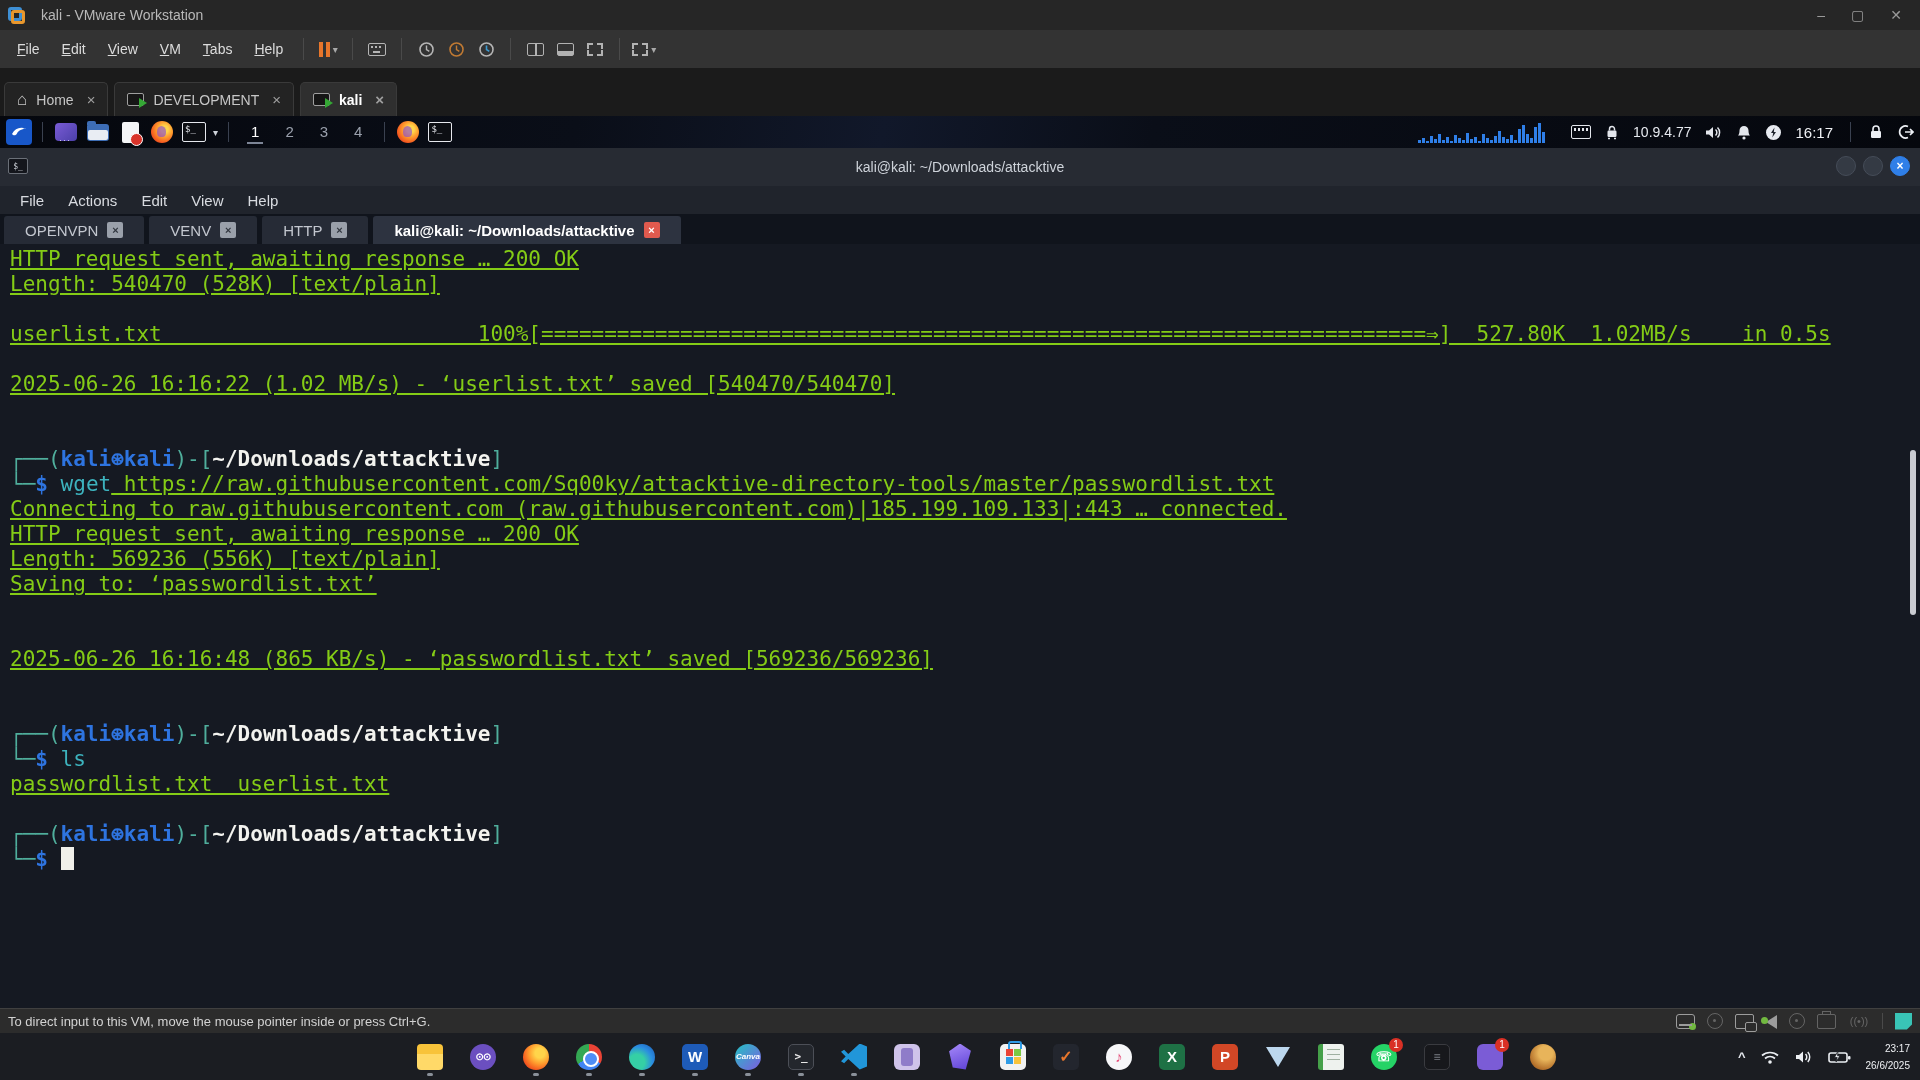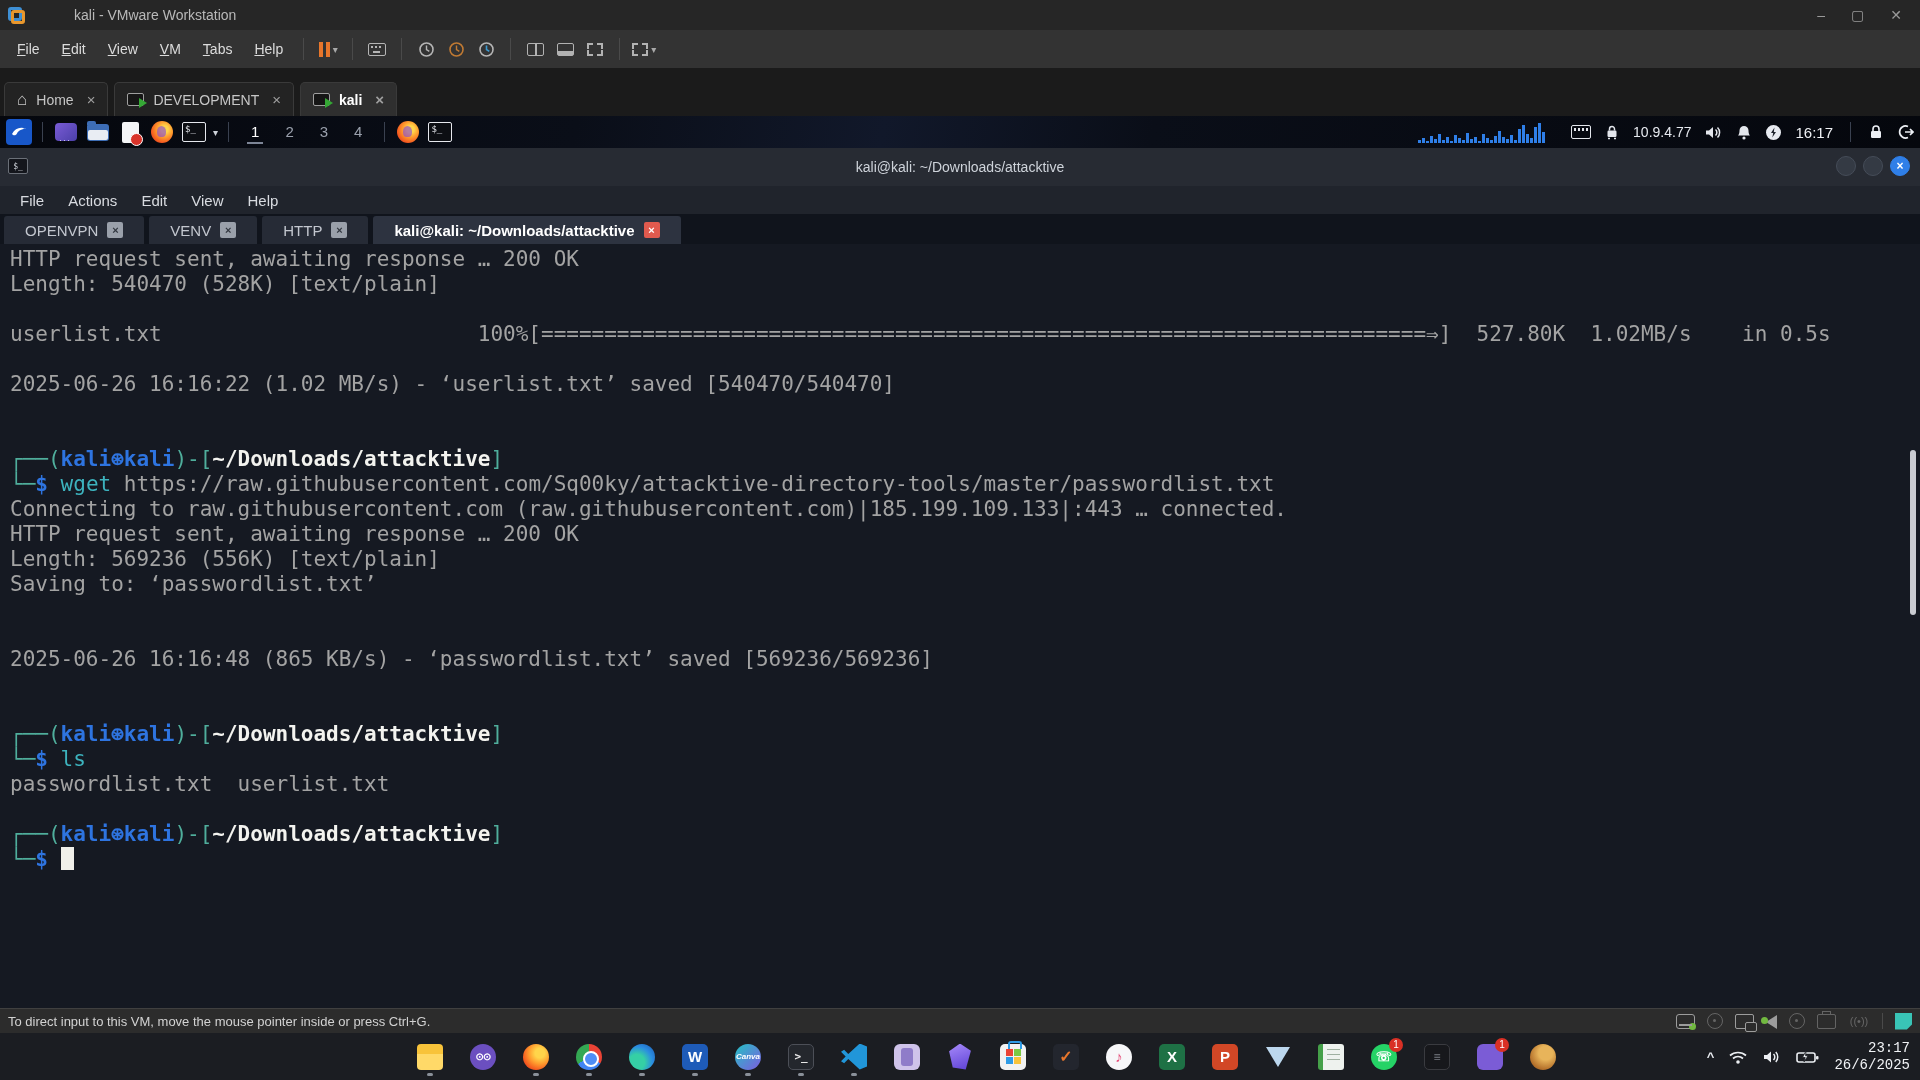--- a/index.html
+++ b/index.html
@@ -1,21 +1,21 @@
 <!DOCTYPE html>
 <html><head>
 <meta charset="utf-8">
 <style>
   * { margin:0; padding:0; box-sizing:border-box; }
   html,body { width:1920px; height:1080px; background:#000; overflow:hidden; }
   body { font-family:"Liberation Sans", sans-serif; }
   .screen { position:relative; width:1920px; height:1080px; background:#1a1a1a; display:flex; flex-direction:column; }
 
   
-  .vm-titlebar { height:30px; background:#262626; display:flex; align-items:center; padding:1px 8px; flex:0 0 auto;gap:33px; }
+  .vm-titlebar { height:30px; background:#262626; display:flex; align-items:center; padding:1px 8px; flex:0 0 auto; }
   .vm-logo { width:17px; height:17px; position:relative; margin-right:16px; }
   .vm-logo::before { content:""; position:absolute; inset:0 3px 3px 0; border:3px solid #3e8fd4; border-radius:3px; }
   .vm-logo::after { content:""; position:absolute; inset:3px 0 0 3px; border:3px solid #e8972d; border-radius:3px; }
   .vm-title { color:#b9b9b9; font-size:14px; }
   .vm-wincontrols { margin-left:auto; display:flex; gap:26px; color:#9a9a9a; font-size:14px; padding-right:10px; }
   .vm-wincontrols span { cursor:default; }
 
   
   .vm-menubar { height:38px; background:#333333; display:flex; align-items:center; padding:0 6px; flex:0 0 auto; }
   .vm-menu-item { display:inline-block; color:#dcdcdc; font-size:14px; padding:5px 11px; }
@@ -108,21 +108,21 @@
   .term-tabbar { height:30px; flex:0 0 auto; background:#10141c; display:flex; align-items:stretch; gap:5px; padding:2px 4px 0 4px; }
   .term-tab { display:flex; align-items:center; gap:9px; padding:0 21px; background:#262b36; border-radius:3px 3px 0 0;
     color:#c3c7cf; font-size:15px; }
   .term-tab.active { background:#2d3340; color:#ffffff; font-weight:bold; }
   .term-tab .tclose { width:16px; height:16px; border-radius:2px; background:#9aa0aa; color:#31363f; font-size:11px;
     font-weight:bold; display:flex; align-items:center; justify-content:center; }
   .term-tab.active .tclose { background:#e05a4e; color:#ffffff; }
 
   .term-body { flex:1 1 auto; background:#151922; padding:3px 0 0 10px; position:relative; overflow:hidden; }
   .tline { white-space:pre; font-family:"DejaVu Sans Mono",monospace; font-size:21px; line-height:25px; height:25px; }
-  .tx { color:#a3a3a3; }
+  .tx { color:#84cc16;text-decoration:underline; }
   .fr { color:#4fae9c; }
   .us { color:#2e74e0; font-weight:bold; }
   .pa { color:#f3f3ef; font-weight:bold; }
   .do { color:#2e74e0; font-weight:bold; }
   .cm { color:#3db3be; }
   .cursor-block { display:inline-block; width:13px; height:23px; background:#f0f0ea; vertical-align:-4px; }
   .term-scrollthumb { position:absolute; right:4px; top:206px; width:6px; height:165px; background:#c9ccd2; border-radius:3px; }
 
   
   .vm-statusbar { height:25px; flex:0 0 auto; background:#2c2c2c; border-top:1px solid #404040;
@@ -184,21 +184,21 @@
   .a-triangle i { width:0; height:0; border-left:12px solid transparent; border-right:12px solid transparent; border-top:20px solid #bcd7ee; }
   .a-notebook { background:#eef2ee; border-left:5px solid #45a049; border-radius:3px; position:relative; }
   .a-notebook::after { content:""; position:absolute; left:4px; top:5px; right:4px; height:14px;
     background:repeating-linear-gradient(#9fb0a0 0 1.5px,transparent 1.5px 5px); }
   .a-whatsapp { border-radius:50%; background:#25d366; font-size:13px; }
   .a-darkapp { background:#17181c; border:1px solid #3a3b40; border-radius:5px; color:#7a7d85; font-size:12px; }
   .a-violet { background:#7b5cd6; border-radius:6px; }
   .a-amber { border-radius:50%; background:radial-gradient(circle at 60% 35%, #e8b45a 0 30%, #b5722c 70%, #7a4a1c 100%); }
   .tb-tray { position:absolute; right:10px; display:flex; align-items:center; gap:14px; color:#eceff3; }
   .tray-chevron { font-size:13px; font-weight:bold; color:#e6e9ee; }
-  .tb-clock { text-align:right; font-size:14px; line-height:17px; color:#f0f2f5;font-family:Liberation Mono, monospace; }
+  .tb-clock { text-align:right; font-size:10px; line-height:17px; color:#f0f2f5; }
 </style>
 </head>
 <body>
 
 <div class="screen">
 
   <div class="vm-titlebar">
     <div class="vm-logo"></div>
     <div class="vm-title">kali - VMware Workstation</div>
     <div class="vm-wincontrols">

